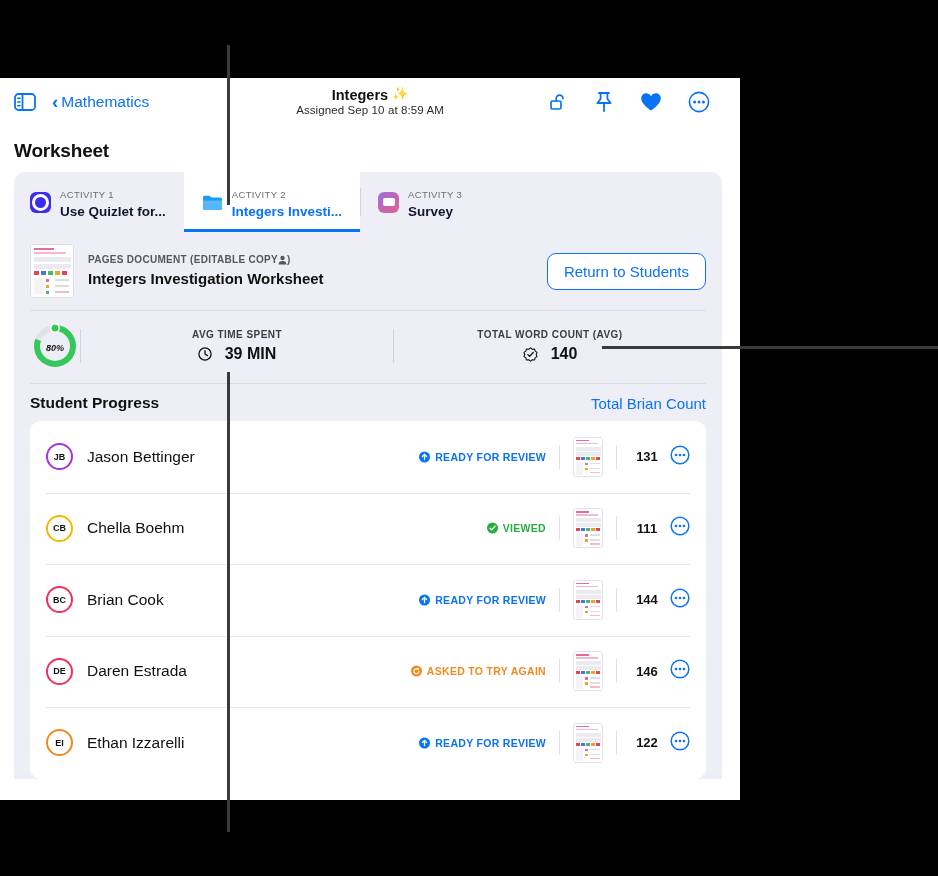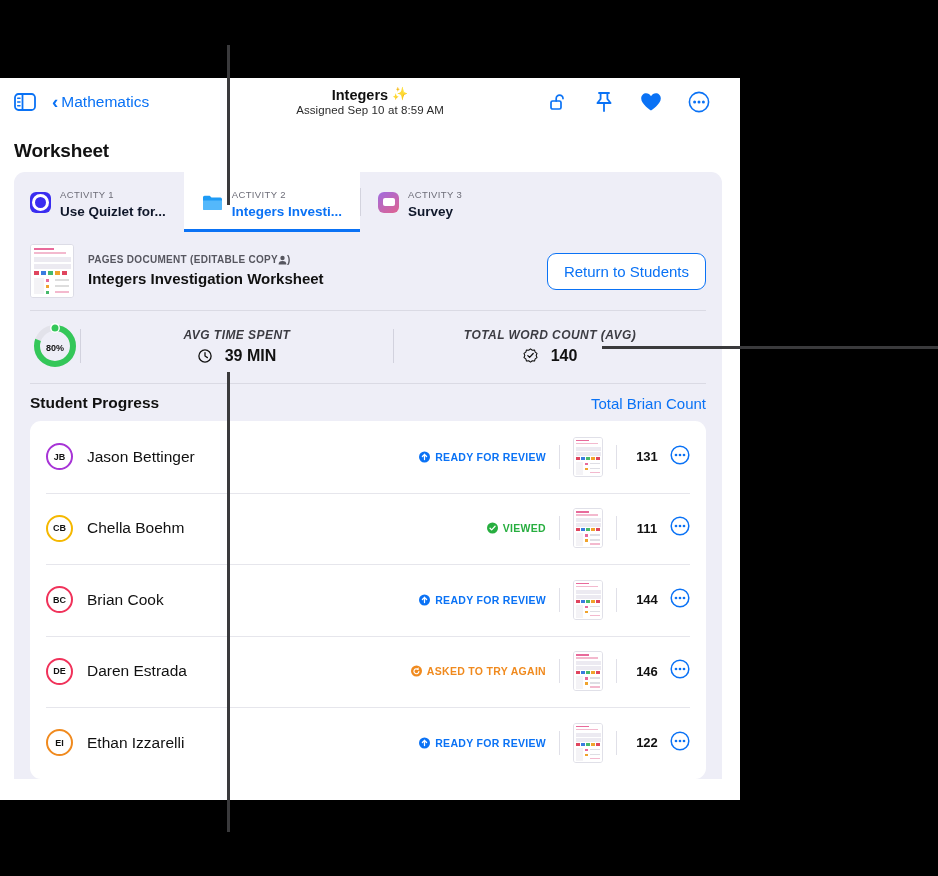--- a/index.html
+++ b/index.html
@@ -92,25 +92,25 @@
                 cursor:pointer; font-family:inherit; }
 
   .hair { height:1px; background:#dadae4; margin:0 16px; }
 
   
   .stats { display:flex; align-items:center; background:#eeeef7;
            padding:10px 16px 12px 16px; }
   .ring-wrap { width:50px; height:50px; position:relative; flex:0 0 auto; }
   .ring-label { position:absolute; inset:0; display:flex; align-items:center;
                 justify-content:center; font-size:9px; font-weight:700; color:#111;
-                padding-top:4px;}
+                padding-top:4px;font-style:italic;}
   .vsep { width:1px; height:34px; background:#d2d2de; }
   .stat { flex:1; text-align:center; }
-  .stat-kicker { font-size:12px; font-weight:700; color:#3c3c43;
-                 letter-spacing:.45px;font-style:italic; }
+  .stat-kicker { font-size:10px; font-weight:700; color:#3c3c43;
+                 letter-spacing:.45px; }
   .stat-val { font-size:16px; font-weight:700; color:#111; margin-top:5px;
               display:flex; align-items:center; justify-content:center; gap:13px; }
 
   
   .sp-head { display:flex; align-items:center; background:#eeeef7;
              padding:10px 16px 9px 16px; }
   .sp-title { font-size:15.5px; font-weight:700; color:#111; }
   .sp-link { margin-left:auto; font-size:15px; color:#0a72f5; cursor:pointer; }
 
   .list-wrap { background:#eeeef7; padding:0 16px 0 16px; }

